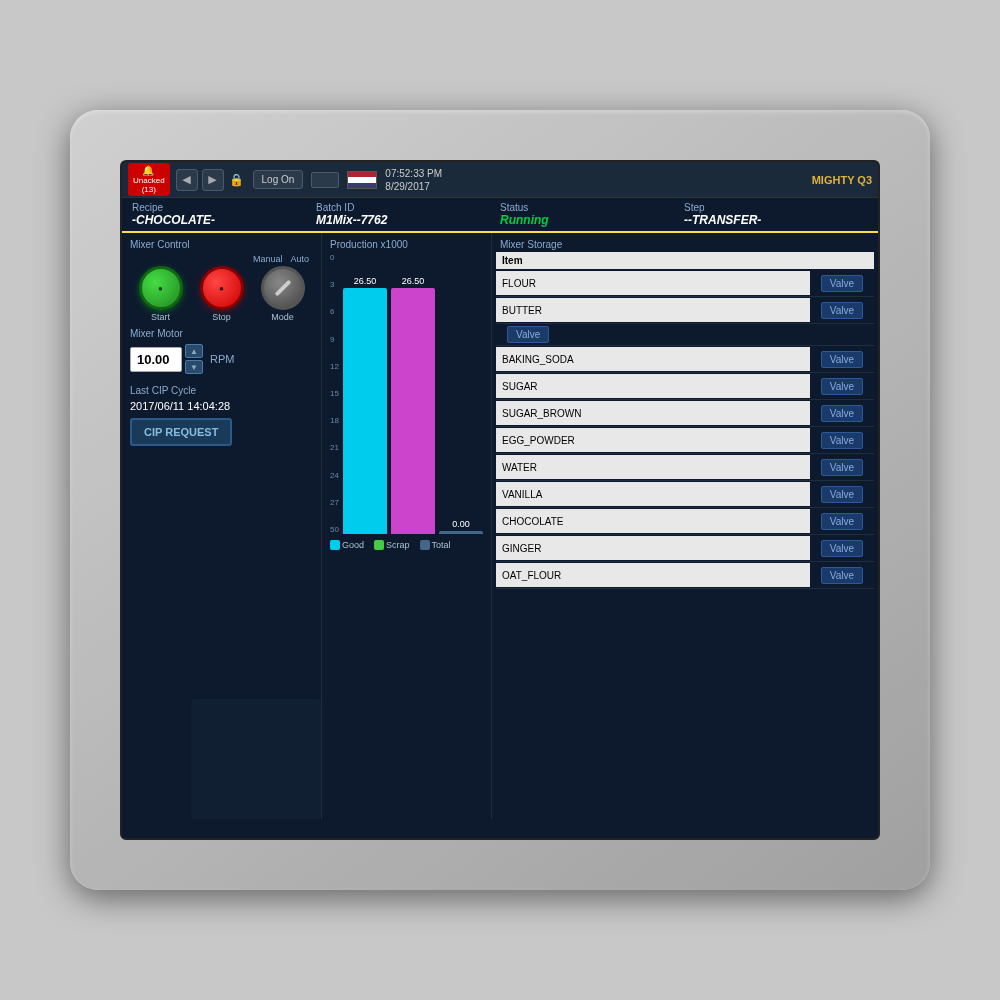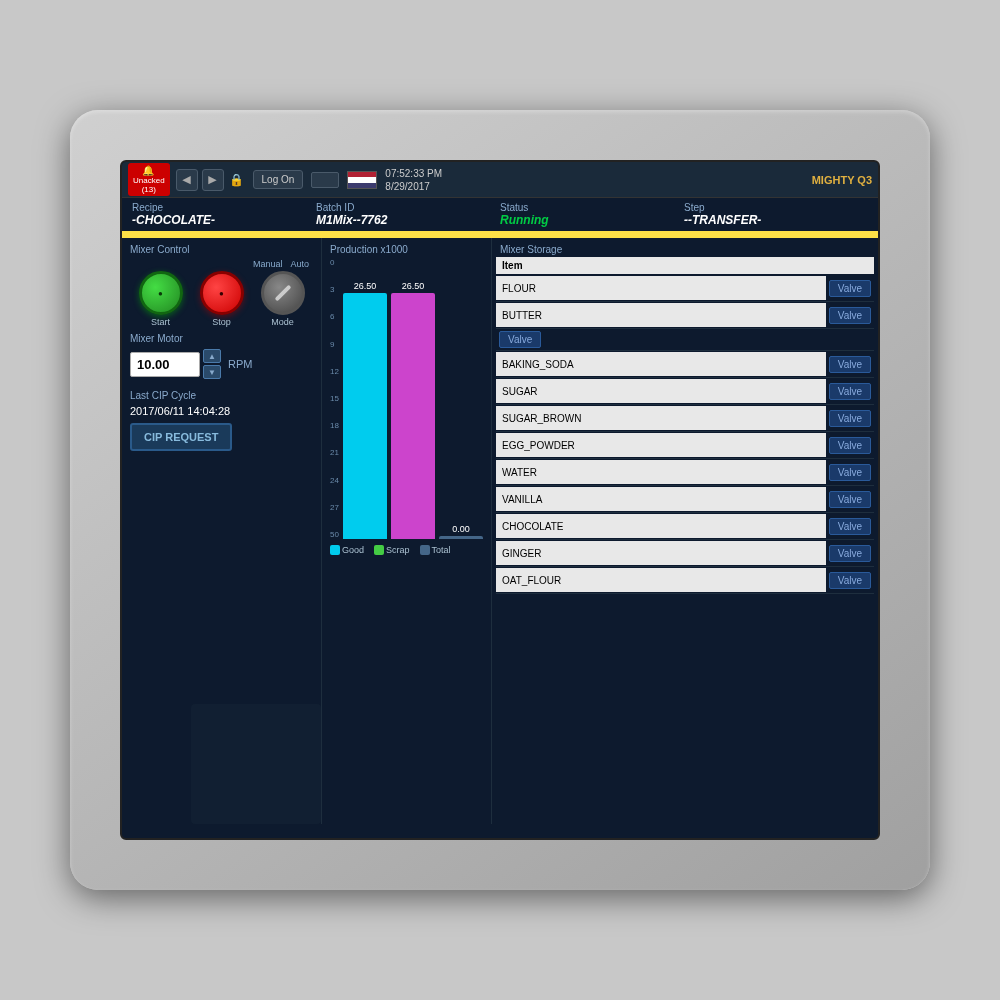--- a/index.html
+++ b/index.html
@@ -88,21 +88,21 @@
       margin-left: auto;
       color: #e0b040;
       font-size: 11px;
       font-weight: bold;
     }
     
     .info-row {
       display: flex;
       padding: 4px 10px;
       background: #0d1a2e;
-      border-bottom: 7px solid #fde047;
+      border-bottom: 2px solid #fde047;
     }
     .info-col {
       flex: 1;
     }
     .info-label {
       color: #8aaacc;
       font-size: 10px;
     }
     .info-value {
       color: #ffffff;
@@ -192,21 +192,21 @@
     }
     .rpm-row {
       display: flex; align-items: center; margin-top: 4px;
     }
     .rpm-input {
       background: white;
       color: black;
       font-size: 13px;
       font-weight: bold;
       padding: 4px 6px;
-      width: 70px;
+      width: 52px;
       border: 1px solid #aaa;
       border-radius: 2px;
     }
     .stepper-btns {
       display: flex; flex-direction: column; margin: 0 3px;
     }
     .stepper-btn {
       background: #2a4a6a;
       border: 1px solid #4a7aaa;
       color: #88aacc;
@@ -336,21 +336,21 @@
       padding: 3px 6px;
       min-height: 24px;
       display: flex; align-items: center;
     }
     .valve-btn {
       background: #1a3a6a;
       border: 1px solid #2a5a9a;
       color: #88aadd;
       font-size: 10px;
       padding: 2px 8px;
-      margin: 1px 3px;
+      margin: 1px 11px;
       border-radius: 2px;
       cursor: pointer;
       min-width: 38px;
       text-align: center;
     }
   </style>
 </head>
 <body>
 
 <div class="device-outer">

